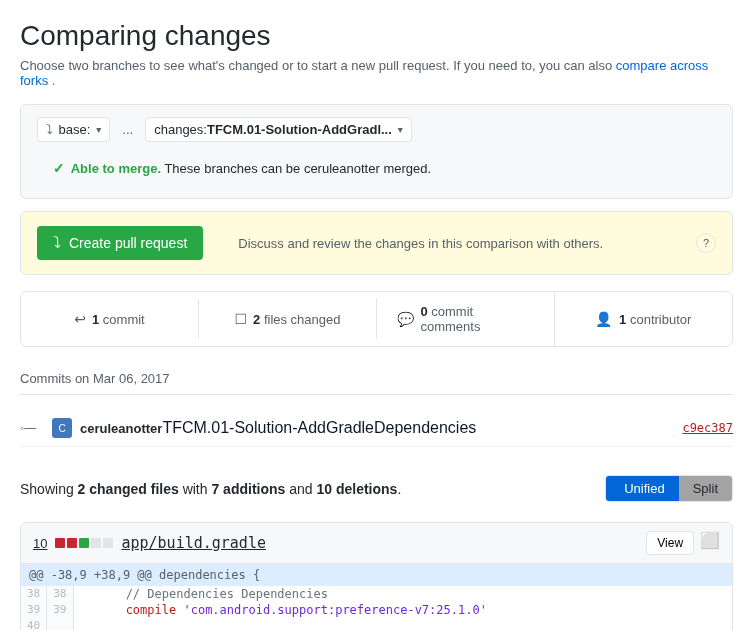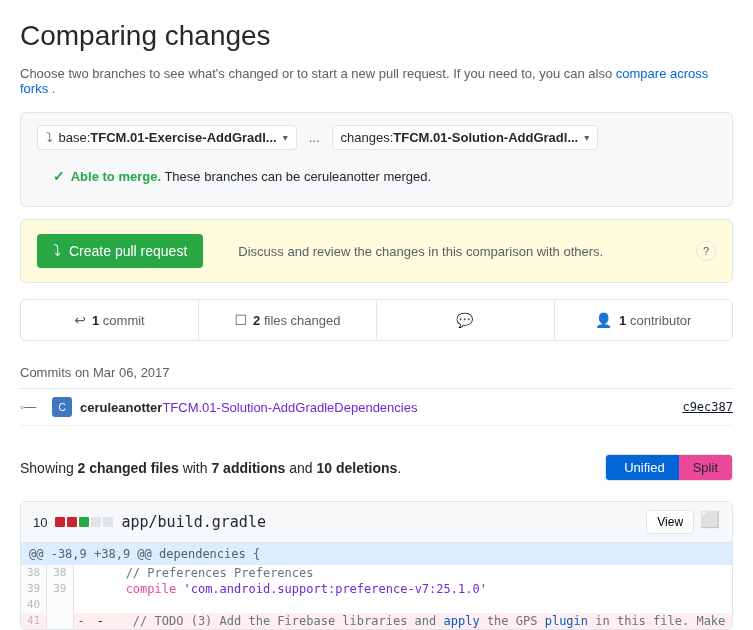--- a/index.html
+++ b/index.html
@@ -1,18 +1,18 @@
 <!DOCTYPE html>
 <html><head>
   <meta charset="utf-8">
   <style>
     * { box-sizing: border-box; margin: 0; padding: 0; }
     body { font-family: -apple-system, BlinkMacSystemFont, 'Segoe UI', Helvetica, Arial, sans-serif; font-size: 14px; color: #24292e; background: #fff; padding: 20px; }
     
-    .page-title { font-size: 28px; font-weight: 400; margin-bottom: 14px; }
+    .page-title { font-size: 28px; font-weight: 400; margin-bottom: 6px; }
     .subtitle { font-size: 13px; color: #586069; margin-bottom: 16px; }
     .subtitle a { color: #0366d6; text-decoration: none; }
     
     .branch-bar { display: flex; align-items: center; gap: 8px; padding: 12px 16px; border: 1px solid #e1e4e8; border-radius: 6px; background: #f6f8fa; margin-bottom: 12px; }
     .branch-select { display: flex; align-items: center; background: #fff; border: 1px solid #e1e4e8; border-radius: 4px; padding: 4px 8px; font-size: 13px; cursor: pointer; }
     .branch-select .branch-icon { margin-right: 6px; color: #586069; }
     .branch-select .dropdown-arrow { margin-left: 6px; color: #586069; font-size: 10px; }
     .branch-sep { color: #586069; font-size: 13px; margin: 0 4px; }
     
     .merge-status { display: flex; align-items: center; gap: 6px; padding: 10px 16px; margin-top: 8px; }
@@ -26,36 +26,36 @@
     .pr-desc { font-size: 13px; color: #586069; margin-left: 23px; }
     .help-icon { color: #586069; cursor: pointer; border: 1px solid #e1e4e8; border-radius: 50%; width: 20px; height: 20px; display: flex; align-items: center; justify-content: center; font-size: 11px; }
     
     .stats-bar { display: flex; align-items: center; border: 1px solid #e1e4e8; border-radius: 6px; margin-bottom: 16px; overflow: hidden; }
     .stat-item { display: flex; align-items: center; gap: 6px; padding: 12px 20px; font-size: 13px; color: #586069; border-right: 1px solid #e1e4e8; flex: 1; justify-content: center; }
     .stat-item:last-child { border-right: none; }
     .stat-item strong { color: #24292e; }
     .stat-icon { font-size: 14px; color: #586069; }
     
     .commits-section { margin-bottom: 16px; }
-    .commits-header { font-size: 13px; color: #586069; padding: 8px 0; border-bottom: 1px solid #e1e4e8; margin-bottom: 0; }
+    .commits-header { font-size: 13px; color: #586069; padding: 8px 0; border-bottom: 1px solid #e1e4e8; margin-bottom: 15px; }
     .commit-row { display: flex; align-items: center; padding: 8px 0; border-bottom: 1px solid #f0f0f0; }
     .commit-branch-icon { width: 24px; color: #586069; margin-right: 8px; font-size: 12px; }
     .commit-avatar { width: 20px; height: 20px; border-radius: 3px; background: #4078c0; color: #fff; font-size: 10px; display: flex; align-items: center; justify-content: center; margin-right: 8px; flex-shrink: 0; }
     .commit-author { color: #24292e; font-weight: 600; font-size: 13px; }
-    .commit-msg { color: #6d28d9; font-size: 13px; flex: 1; }
-    .commit-sha { font-family: 'SFMono-Regular', Consolas, monospace; font-size: 12px; color: #0f172a; margin-left: auto; }
+    .commit-msg { color: #0f172a; font-size: 16px; flex: 1; }
+    .commit-sha { font-family: 'SFMono-Regular', Consolas, monospace; font-size: 12px; color: #b91c1c; margin-left: auto; }
     
     .diff-summary { display: flex; align-items: center; justify-content: space-between; padding: 12px 0; font-size: 14px; margin-bottom: 8px; }
     .diff-view-btns { display: flex; border: 1px solid #e1e4e8; border-radius: 4px; overflow: hidden; }
-    .diff-view-btn { padding: 5px 14px; font-size: 13px; background: #ec4899; border: none; cursor: pointer; color: #24292e; }
+    .diff-view-btn { padding: 5px 14px; font-size: 13px; background: #a3a3a3; border: none; cursor: pointer; color: #24292e; }
     .diff-view-btn.active { background: #0366d6; color: #fff; padding-left: 18px; }
     
     .diff-file { border: 1px solid #e1e4e8; border-radius: 6px; overflow: hidden; margin-bottom: 16px; }
     .diff-file-header { display: flex; align-items: center; justify-content: space-between; padding: 8px 12px; background: #f6f8fa; border-bottom: 1px solid #e1e4e8; }
-    .diff-file-info { display: flex; align-items: center; gap: 8px; font-size: 13px; }
+    .diff-file-info { display: flex; align-items: center; gap: 8px; font-size: 13px; text-decoration: underline; }
     .diff-boxes { display: flex; gap: 2px; align-items: center; }
     .diff-box { width: 10px; height: 10px; border-radius: 1px; }
     .diff-box.add { background: #28a745; }
     .diff-box.del { background: #cb2431; }
     .diff-box.neu { background: #e1e4e8; }
     .diff-file-name { font-family: 'SFMono-Regular', Consolas, monospace; font-size: 15px; }
     .diff-file-actions { display: flex; gap: 6px; }
     .view-btn { padding: 4px 10px; font-size: 12px; background: #fff; border: 1px solid #e1e4e8; border-radius: 4px; cursor: pointer; }
     .monitor-icon { color: #586069; font-size: 16px; cursor: pointer; }
     
@@ -80,21 +80,20 @@
   <span> If you need to, you can also </span>
   <a href="#">compare across forks</a>
   <span>.</span>
 </p>
 
 <div style="border: 1px solid #e1e4e8; border-radius: 6px; padding: 12px 16px; margin-bottom: 12px; background: #f6f8fa;">
   <div class="branch-bar" style="border:none; padding:0; margin:0; background:transparent;">
     <div class="branch-select">
       <span class="branch-icon">⤵</span>
       <span>base:</span>
-      <strong>TFCM.01-Exercise-AddGradl...</strong>
       <span class="dropdown-arrow">▾</span>
     </div>
     <span class="branch-sep">...</span>
     <div class="branch-select">
       <span>changes:</span>
       <strong>TFCM.01-Solution-AddGradl...</strong>
       <span class="dropdown-arrow">▾</span>
     </div>
   </div>
   <div class="merge-status">
@@ -120,20 +119,21 @@
   <div class="stat-item">
     <span class="stat-icon">↩</span>
     <span><strong>1</strong> commit</span>
   </div>
   <div class="stat-item">
     <span class="stat-icon">☐</span>
     <span><strong>2</strong> files changed</span>
   </div>
   <div class="stat-item">
     <span class="stat-icon">💬</span>
+    <span><strong>0</strong> commit comments</span>
   </div>
   <div class="stat-item">
     <span class="stat-icon">👤</span>
     <span><strong>1</strong> contributor</span>
   </div>
 </div>
 
 <div class="commits-section">
   <div class="commits-header">Commits on Mar 06, 2017</div>
   <div class="commit-row">
@@ -176,27 +176,27 @@
 
   <table class="diff-table">
     <tbody id="diff-body">
         <tr>
           <td colspan="4" class="diff-hunk" style="background:#dbedff; color:#586069; font-family:monospace; font-size:12px; padding:4px 8px;">@@ -38,9 +38,9 @@ dependencies {</td>
         </tr>
         <tr>
       <td class="line-num " style="background:#fafbfc; color:#babbbc; text-align:right; width:40px; border-right:1px solid #e1e4e8; padding:1px 6px; font-size:11px; font-family:monospace;">38</td>
       <td class="line-num " style="background:#fafbfc; color:#babbbc; text-align:right; width:40px; border-right:1px solid #e1e4e8; padding:1px 6px; font-size:11px; font-family:monospace;">38</td>
       <td class="diff-marker neu" style="background:#fff; width:16px; text-align:center; color:#babbbc; padding:1px 4px; font-family:monospace;"> </td>
-      <td class="line-neu line-content" style="background:#fff; padding:1px 8px; font-family:monospace; font-size:12px; white-space:pre;">    <span style="color:#6a737d">// Preferences Preferences</span></td>
+      <td class="line-neu line-content" style="background:#fff; padding:1px 8px; font-family:monospace; font-size:12px; white-space:pre;">    <span style="color:#6a737d">// Dependencies Dependencies</span></td>
     </tr>
         <tr>
       <td class="line-num " style="background:#fafbfc; color:#babbbc; text-align:right; width:40px; border-right:1px solid #e1e4e8; padding:1px 6px; font-size:11px; font-family:monospace;">39</td>
       <td class="line-num " style="background:#fafbfc; color:#babbbc; text-align:right; width:40px; border-right:1px solid #e1e4e8; padding:1px 6px; font-size:11px; font-family:monospace;">39</td>
       <td class="diff-marker neu" style="background:#fff; width:16px; text-align:center; color:#babbbc; padding:1px 4px; font-family:monospace;"> </td>
-      <td class="line-neu line-content" style="background:#fff; padding:1px 8px; font-family:monospace; font-size:12px; white-space:pre;">    <span style="color:#ec4899">compile</span> <span style="color:#6d28d9">'com.android.support:preference-v7:25.1.0'</span></td>
+      <td class="line-neu line-content" style="background:#fff; padding:1px 8px; font-family:monospace; font-size:12px; white-space:pre;">    <span style="color:#b91c1c">compile</span> <span style="color:#6d28d9">'com.android.support:preference-v7:25.1.0'</span></td>
     </tr>
         <tr>
       <td class="line-num " style="background:#fafbfc; color:#babbbc; text-align:right; width:40px; border-right:1px solid #e1e4e8; padding:1px 6px; font-size:11px; font-family:monospace;">40</td>
       <td class="line-num " style="background:#fafbfc; color:#babbbc; text-align:right; width:40px; border-right:1px solid #e1e4e8; padding:1px 6px; font-size:11px; font-family:monospace;"></td>
       <td class="diff-marker neu" style="background:#fff; width:16px; text-align:center; color:#babbbc; padding:1px 4px; font-family:monospace;"> </td>
       <td class="line-neu line-content" style="background:#fff; padding:1px 8px; font-family:monospace; font-size:12px; white-space:pre;"></td>
     </tr>
         <tr>
       <td class="line-num del-num" style="background:#ffeef0; color:#babbbc; text-align:right; width:40px; border-right:1px solid #e1e4e8; padding:1px 6px; font-size:11px; font-family:monospace;">41</td>
       <td class="line-num " style="background:#fafbfc; color:#babbbc; text-align:right; width:40px; border-right:1px solid #e1e4e8; padding:1px 6px; font-size:11px; font-family:monospace;"></td>

